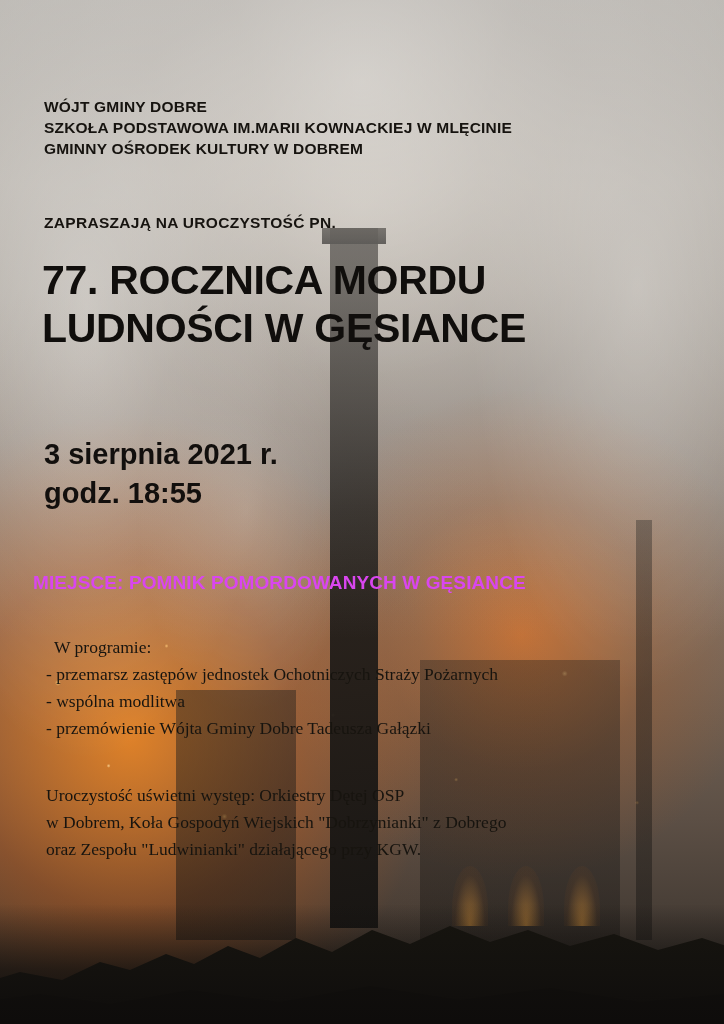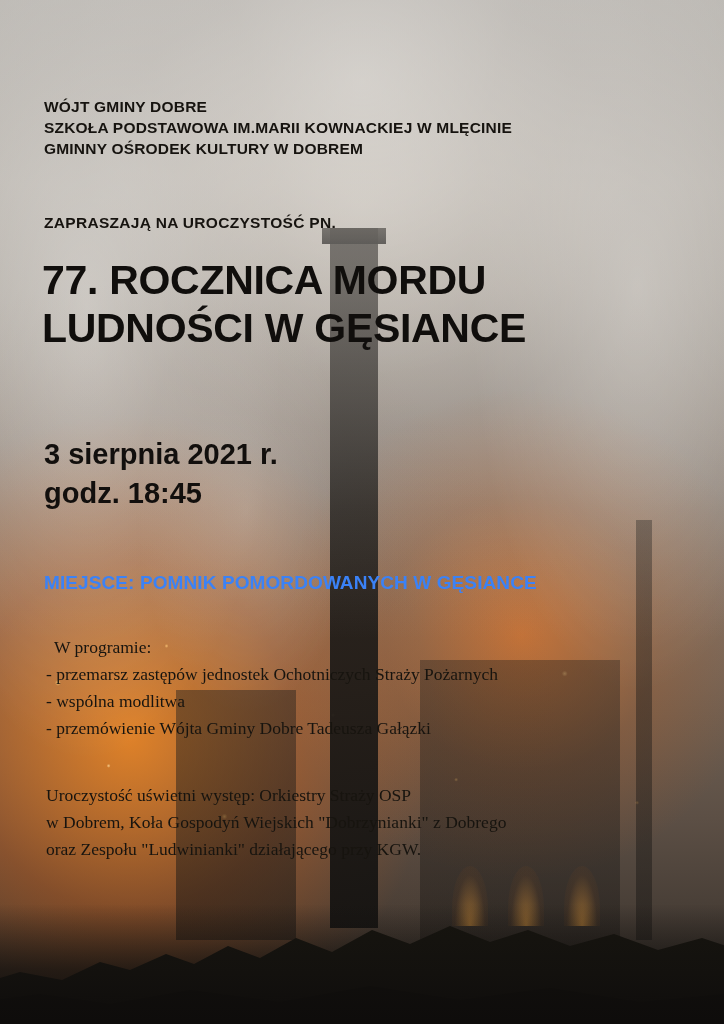--- a/index.html
+++ b/index.html
@@ -159,26 +159,26 @@
   }
   .datetime .dt {
     font-weight: bold;
     font-size: 29px;
     line-height: 39px;
     color: #120f0d;
   }
 
   .place {
     position: absolute;
-    left: 44px;
+    left: 33px;
     top: 572px;
     font-weight: bold;
     font-size: 19px;
     letter-spacing: 0.1px;
-    color: #3b82f6;
+    color: #d946ef;
     text-transform: uppercase;
     text-align: right;
   }
 
   .program {
     position: absolute;
     left: 46px;
     top: 634px;
     width: 640px;
     font-family: "Liberation Serif", serif;
@@ -241,34 +241,34 @@
 
     <div class="invite">Zapraszają  na uroczystość pn.</div>
 
     <div class="headline">
       <div class="hl">77. Rocznica mordu</div>
       <div class="hl">ludności w Gęsiance</div>
     </div>
 
     <div class="datetime">
       <div class="dt">3 sierpnia 2021 r.</div>
-      <div class="dt">godz. 18:45</div>
+      <div class="dt">godz. 18:55</div>
     </div>
 
     <div class="place">Miejsce: Pomnik Pomordowanych w Gęsiance</div>
 
     <div class="program">
       <div class="prog-head">W programie:</div>
       <ul>
         <li>- przemarsz zastępów jednostek Ochotniczych Straży Pożarnych</li>
         <li>- wspólna modlitwa</li>
         <li>- przemówienie Wójta Gminy Dobre Tadeusza Gałązki</li>
       </ul>
     </div>
 
     <div class="closing">
-      <p>Uroczystość  uświetni  występ:  Orkiestry  Straży  OSP</p>
+      <p>Uroczystość  uświetni  występ:  Orkiestry  Dętej  OSP</p>
       <p>w Dobrem, Koła Gospodyń Wiejskich "Dobrzynianki" z Dobrego</p>
       <p class="last">oraz  Zespołu "Ludwinianki" działającego przy KGW.</p>
     </div>
 
   </div>
 </div>
 
 </body></html>

